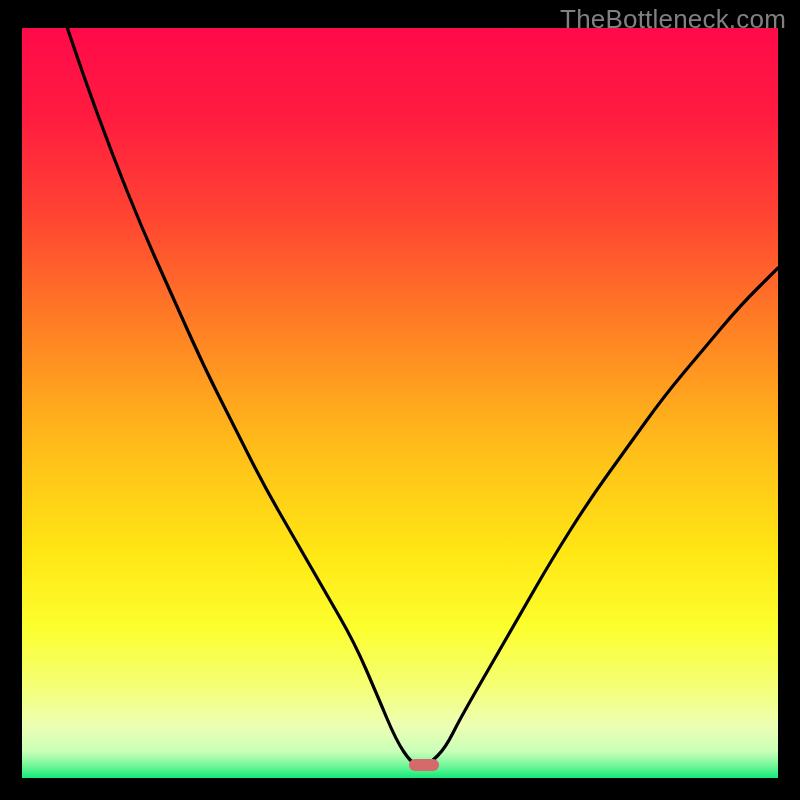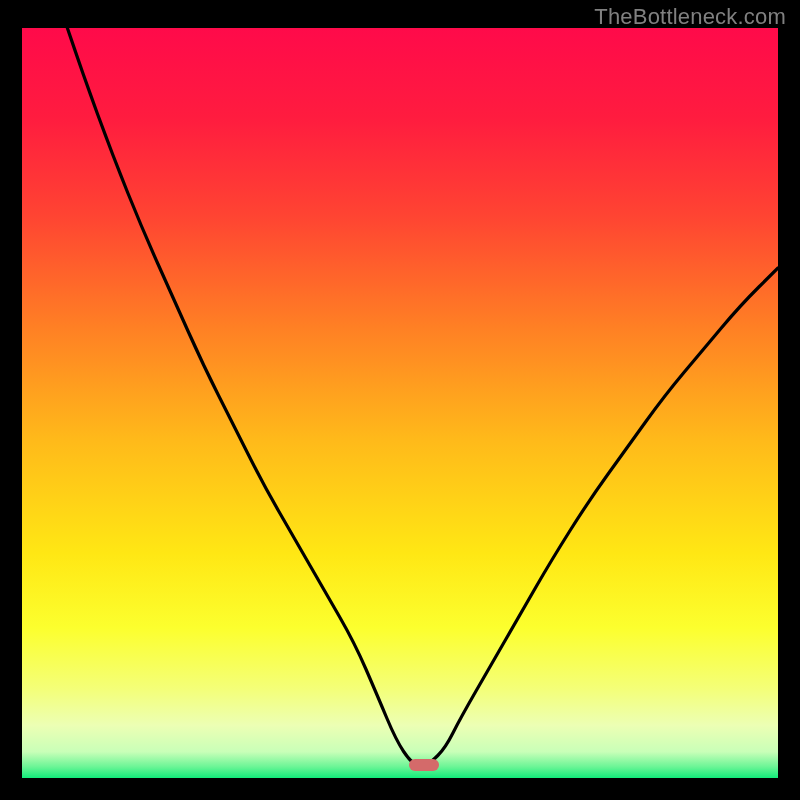--- a/index.html
+++ b/index.html
@@ -14,21 +14,21 @@
     position: relative;
     width: 800px;
     height: 800px;
     background: #000;
   }
   .attribution {
     position: absolute;
     top: 4px;
     right: 14px;
     font-family: Arial, Helvetica, sans-serif;
-    font-size: 22px;
+    font-size: 26px;
     color: #808080;
     letter-spacing: 0.2px;
     z-index: 5;
   }
   .plot {
     position: absolute;
     left: 22px;
     top: 28px;
     width: 756px;
     height: 750px;

